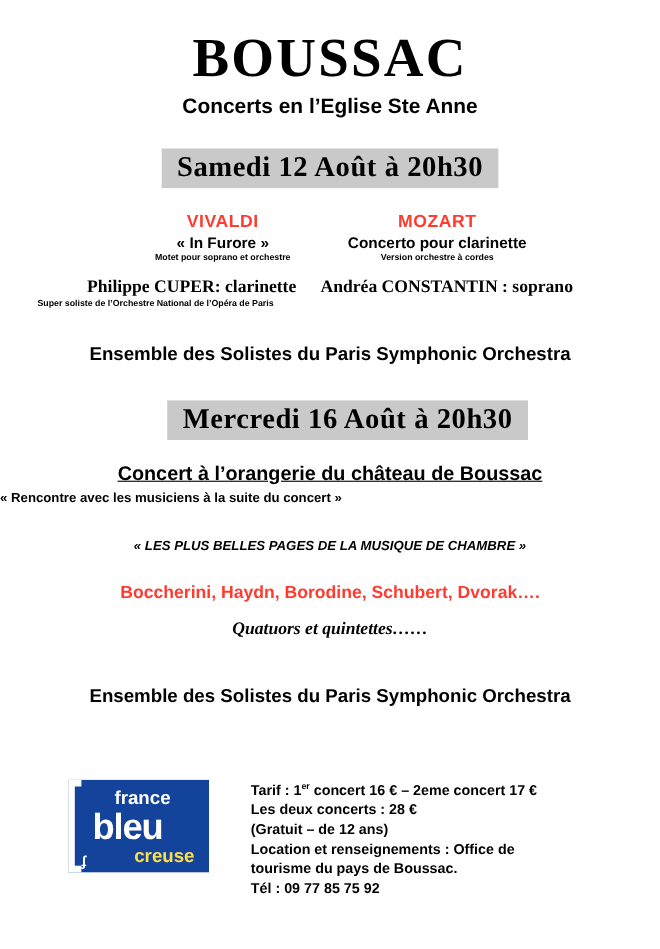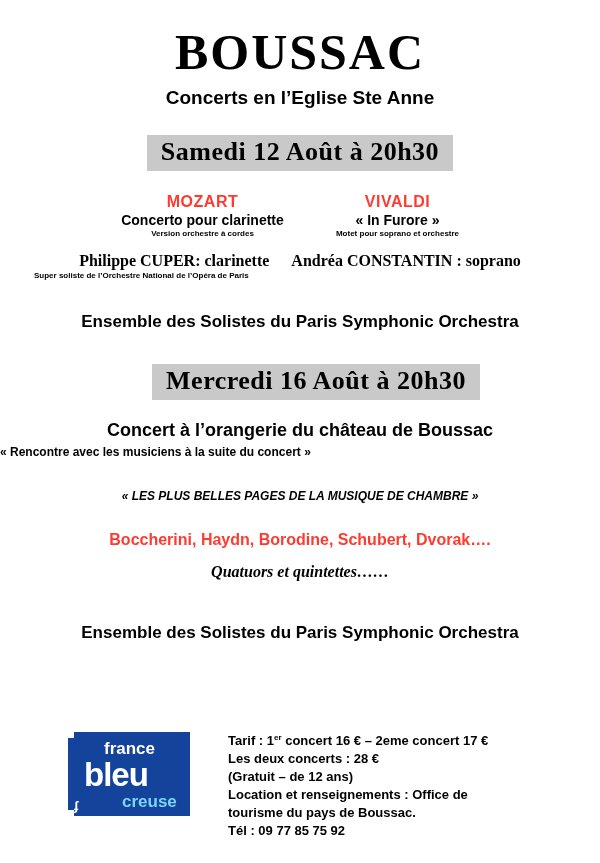--- a/index.html
+++ b/index.html
@@ -111,20 +111,21 @@
     font-family: "Liberation Sans", sans-serif;
   }
 
   
   .concert2-title {
     text-align: center;
     font-size: 18px;
     font-weight: bold;
     margin-top: 20px;
     font-family: "Liberation Sans", sans-serif;
+    text-decoration: underline;
   }
   .concert2-sub {
     font-size: 12px;
     font-weight: bold;
     margin-top: 4px;
     font-family: "Liberation Sans", sans-serif;
   }
   .chamber-line {
     text-align: center;
     font-size: 12px;
@@ -146,21 +147,21 @@
     font-size: 16px;
     font-weight: bold;
     font-style: italic;
     margin-top: 14px;
   }
 
   
   .footer {
     position: absolute;
     left: 0;
-    top: 706px;
+    top: 683px;
     width: 600px;
     display: flex;
     align-items: flex-start;
   }
   .logo {
     margin-left: 62px;
     width: 128px;
     height: 84px;
     background: #13439a;
     position: relative;
@@ -182,21 +183,21 @@
     color: #ffffff;
     font-size: 33px;
     font-weight: bold;
     letter-spacing: -1px;
     font-family: Liberation Sans, sans-serif;
   }
   .logo .logo-creuse {
     position: absolute;
     left: 60px;
     top: 60px;
-    color: #7dd3fc;
+    color: #fde047;
     font-size: 17px;
     font-weight: bold;
     font-family: "Liberation Sans", sans-serif;
   }
   .logo .logo-notch {
     position: absolute;
     left: 0;
     top: 0;
     width: 12px;
     height: 84px;
@@ -236,28 +237,28 @@
 
   <div class="title">BOUSSAC</div>
   <div class="subtitle">Concerts en l’Eglise Ste Anne</div>
 
   <div class="date-banner-wrap">
     <div class="date-banner">Samedi 12 Août à 20h30</div>
   </div>
 
   <div class="program">
     <div class="program-col">
+      <div class="composer">VIVALDI</div>
+      <div class="work">« In Furore »</div>
+      <div class="work-note">Motet pour soprano et orchestre</div>
+    </div>
+    <div class="program-col">
       <div class="composer">MOZART</div>
       <div class="work">Concerto pour clarinette</div>
       <div class="work-note">Version orchestre à cordes</div>
-    </div>
-    <div class="program-col">
-      <div class="composer">VIVALDI</div>
-      <div class="work">« In Furore »</div>
-      <div class="work-note">Motet pour soprano et orchestre</div>
     </div>
   </div>
 
 
   <div class="performers">
     <span class="performers-line">Philippe CUPER: clarinette</span>
     <span class="performers-line" style="margin-left:18px;">Andréa CONSTANTIN : soprano</span>
     <div class="performers-note">Super soliste de l’Orchestre National de l’Opéra de Paris</div>
   </div>
 

